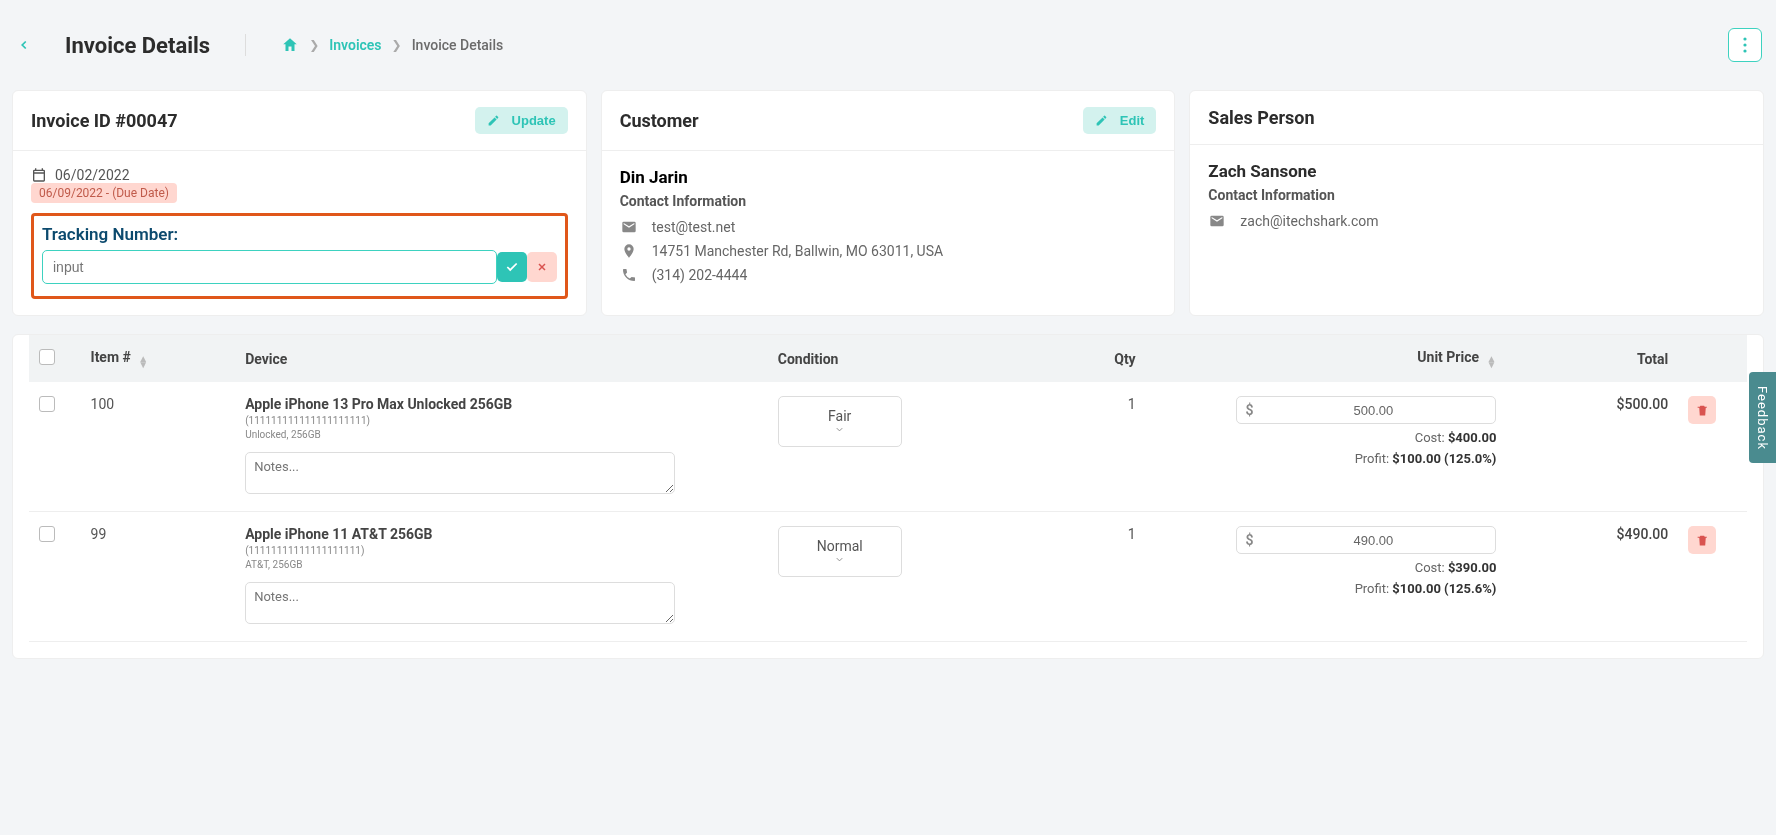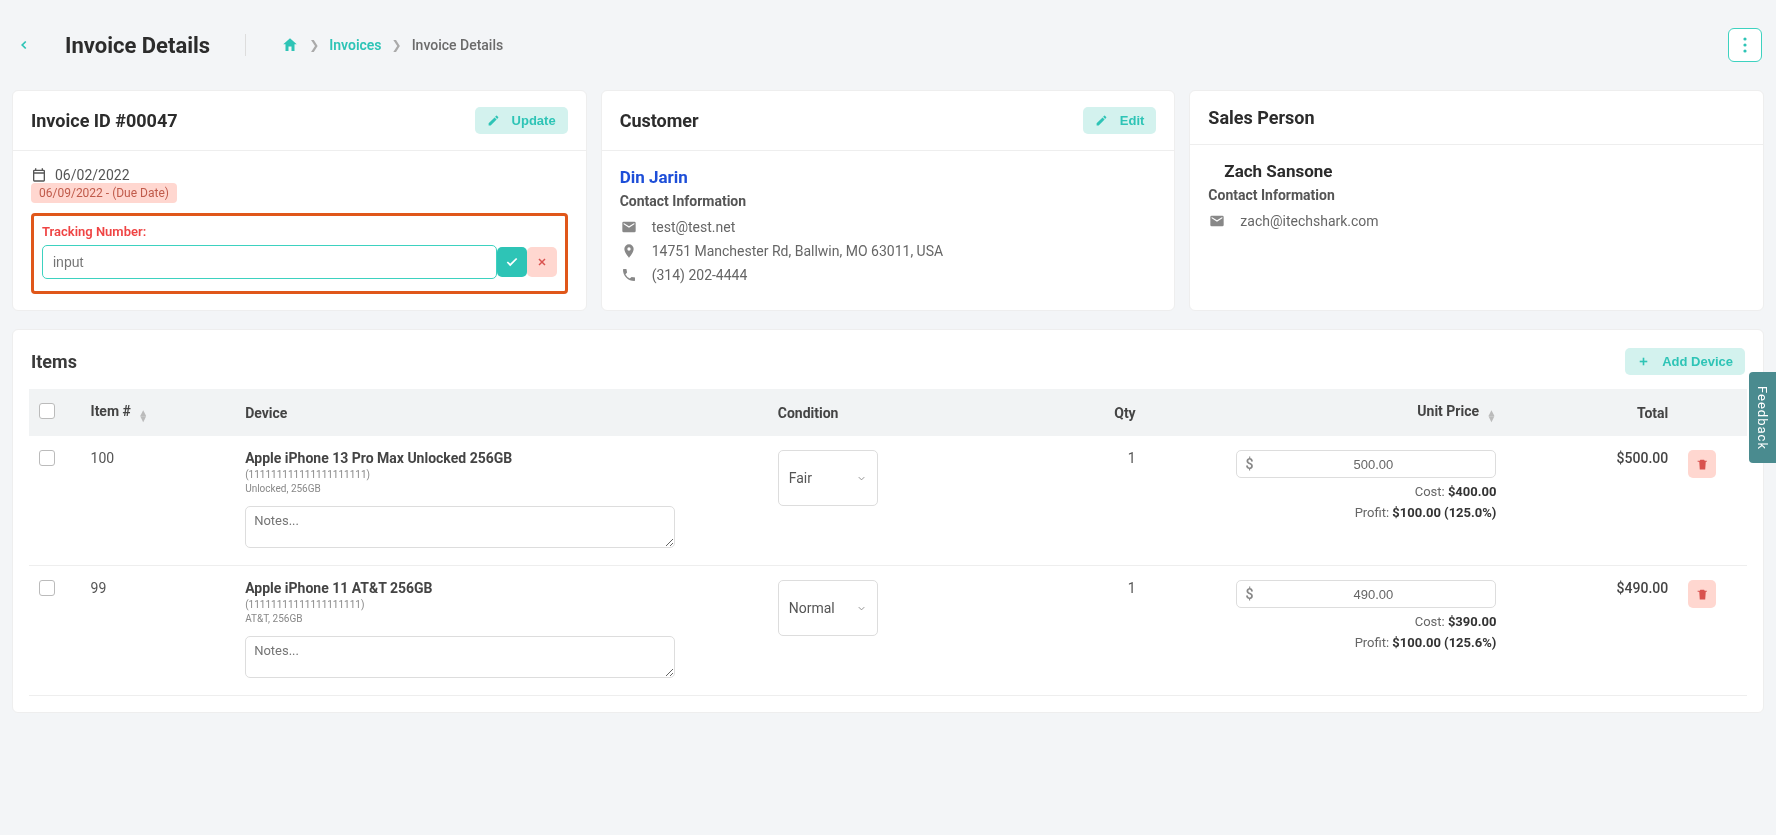--- a/index.html
+++ b/index.html
@@ -86,21 +86,21 @@
     padding:3px 8px;
     font-size:12px;
   }
   .highlight-box {
     border: 3px solid #e0571a;
     border-radius:4px;
     padding: 8px 8px 12px 8px;
     margin-top:10px;
   }
   .tracking-row label {
-    font-weight:600; color:#ef4444; font-size:13px;
+    font-weight:600; color:#0c4a6e; font-size:17px;
     display:block; margin-bottom:6px;
   }
   .tracking-controls { display:flex; align-items:center; }
   .tracking-controls input {
     flex:1;
     border:1px solid #3dd2c0;
     border-radius:5px;
     padding:8px 10px;
     font-size:14px;
     color:#777;
@@ -109,26 +109,26 @@
   .icon-btn {
     width:30px; height:30px;
     border-radius:5px;
     display:flex; align-items:center; justify-content:center;
     cursor:pointer;
     border:none;
   }
   .icon-btn.ok { background:#2ec4b6; color:#fff; }
   .icon-btn.cancel { background:#ffd7d0; color:#d9534f; }
 
-  .customer-name { color:#1d4ed8; font-weight:700; font-size:17px; margin-bottom:6px; cursor:pointer; display:inline-block;}
+  .customer-name { color:#000000; font-weight:700; font-size:17px; margin-bottom:6px; cursor:pointer; display:inline-block;}
   .contact-label { font-weight:700; color:#555; font-size:14px; margin-bottom:10px;}
   .contact-row { display:flex; align-items:center; gap:14px; color:#666; margin-bottom:8px; font-size:14px;}
   .contact-row .ico { width:18px; color:#888; display:flex; align-items:center; justify-content:center;}
 
-  .sales-name { font-weight:700; font-size:17px; color:#2c2c2c; margin-bottom:6px;margin-left:16px;}
+  .sales-name { font-weight:700; font-size:17px; color:#2c2c2c; margin-bottom:6px;}
 
   .items-section {
     margin: 18px 12px 0 12px;
     background:#fff;
     border-radius:6px;
     border:1px solid #eee;
   }
   .items-header {
     display:flex; align-items:center; justify-content:space-between;
     padding:18px 18px 14px 18px;
@@ -166,26 +166,27 @@
     border-radius:5px;
     padding:6px 8px;
     font-size:13px;
     color:#888;
     resize:both;
     font-family:inherit;
   }
   .select-box {
     border:1px solid #ddd;
     border-radius:5px;
-    padding:19px 10px;
-    width:100px;
+    padding:11px 10px;
+    width:124px;
     display:flex; align-items:center; justify-content:space-between;
     color:#555;
     cursor:pointer;
     background:#fff;
+    flex-direction:column;
   }
   .price-input-wrap {
     border:1px solid #ddd;
     border-radius:5px;
     padding:5px 8px;
     width:260px;
     display:flex; align-items:center; gap:6px;
     margin-left:auto;
     background:#fff;
   }
@@ -363,32 +364,20 @@
             </svg>
           </span>
         <span>zach@itechshark.com</span>
       </div>
     </div>
   </div>
 
 </div>
 
 <div class="items-section">
-  <div class="items-header">
-    <div class="title">Items</div>
-    <button class="pill-btn">
-      <span>
-          <svg width="13" height="13" viewBox="0 0 24 24" fill="none" stroke="currentColor" stroke-width="3">
-            <line x1="12" y1="5" x2="12" y2="19"></line>
-            <line x1="5" y1="12" x2="19" y2="12"></line>
-          </svg>
-        </span>
-      <span>Add Device</span>
-    </button>
-  </div>
 
   <div class="table-wrap">
     <table>
       <colgroup>
         <col class="col-chk">
           <col class="col-item">
           <col class="col-dev">
           <col class="col-cond">
         <col class="col-qty">
           <col class="col-up">

